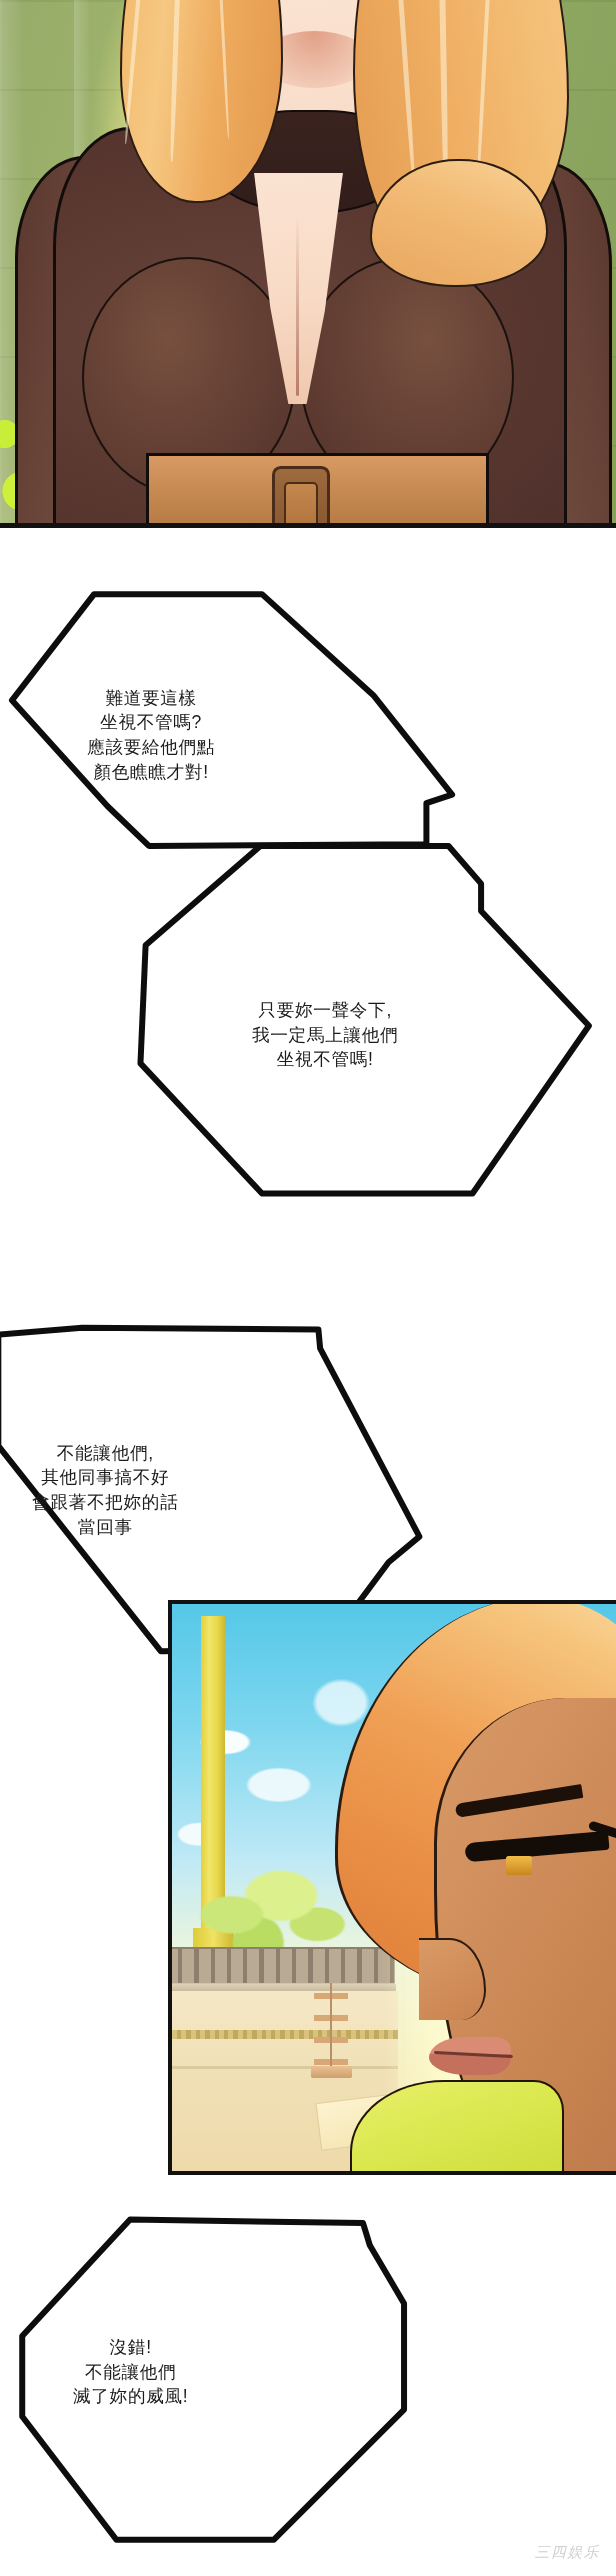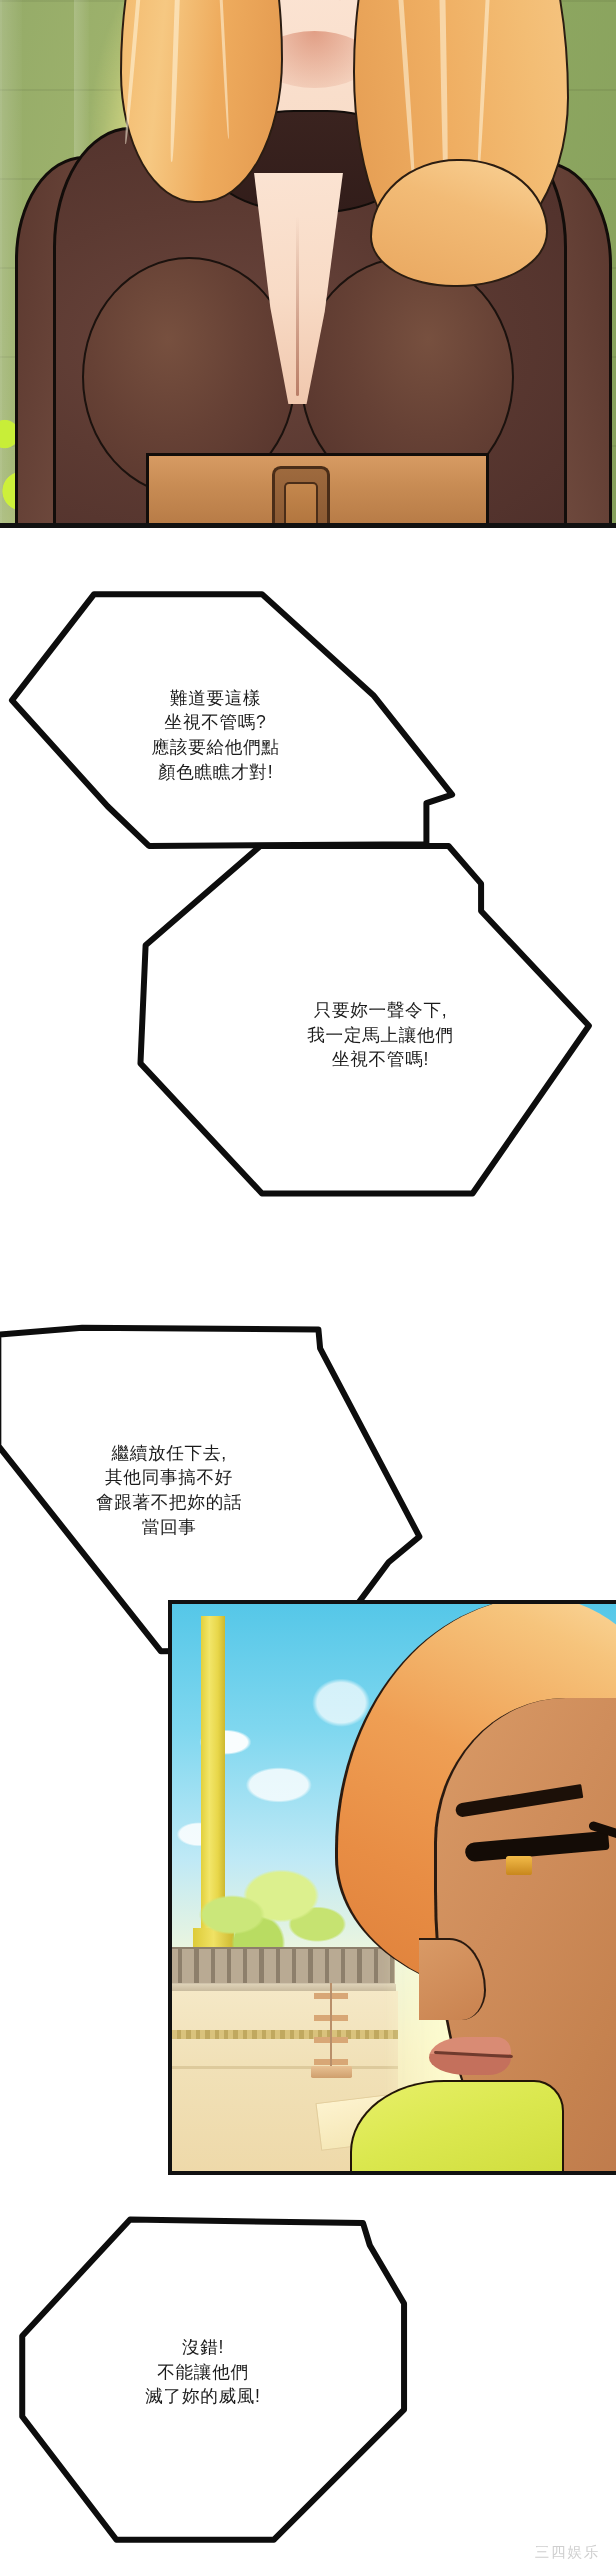--- a/index.html
+++ b/index.html
@@ -243,21 +243,21 @@
     border-radius: 5.1px 5.1px 0 0;
   }
 
   
   .hexwrap { position: absolute; }
   .hexwrap svg { position: absolute; left: 0; top: 0; overflow: visible; }
   .hexwrap .txtbox {
     position: absolute;
     display: flex;
     align-items: center;
-    justify-content: center;
+    justify-content: flex-start;
     text-align: center;
   }
   .hexwrap .txtbox span {
     color: #1b1b1b;
     font-size: 17.6px;
     line-height: 1.40;
     letter-spacing: 0.7px;
     white-space: pre-line;
   }
 
@@ -452,20 +452,21 @@
   
   #watermark {
     position: absolute;
     right: 17px;
     bottom: 13.7px;
     color: #cfcfcf;
     font-size: 14.6px;
     letter-spacing: 1.7px;
     font-family: "Liberation Sans", "DejaVu Sans", sans-serif;
     user-select: none;
+    font-style: italic;
   }
 </style>
 </head>
 <body>
 
 <div id="page">
 
   <div id="panel1">
     <div class="wall"></div>
     <div class="wall-col" style="left:0;width:22px;"></div>
@@ -528,21 +529,21 @@
 我一定馬上讓他們
 坐視不管嗎!</span>
     </div>
   </div>
 
   <div class="hexwrap" style="left:-6.9px; top:1309px; width:454px; height:368px;">
     <svg width="454" height="368" viewBox="0 0 530 430" aria-hidden="true">
       <polygon points="104,22 380,24 382,46 498,266 462,296 386,398 196,400 82,256 6,160 6,30" fill="#ffffff" stroke="#0d0d0d" stroke-width="7" stroke-linejoin="round"></polygon>
     </svg>
     <div class="txtbox" style="left:39px; top:104px; width:274px; height:154px;">
-      <span>繼續放任下去,
+      <span>不能讓他們,
 其他同事搞不好
 會跟著不把妳的話
 當回事</span>
     </div>
   </div>
 
   <div id="panel2">
     <div class="sky-clouds"></div>
     <div class="pillar"></div>
     <div class="pillar-base"></div>
@@ -566,21 +567,21 @@
     <div class="nose2"></div>
     <div class="lips2"></div>
     <div class="lipline2"></div>
     <div class="hairshade"></div>
   </div>
 
   <div class="hexwrap" style="left:17px; top:2211px; width:394px; height:351px;">
     <svg width="394" height="351" viewBox="0 0 460 410" aria-hidden="true">
       <polygon points="132,10 404,14 412,40 452,108 452,232 300,384 116,384 6,240 6,146" fill="#ffffff" stroke="#0d0d0d" stroke-width="7" stroke-linejoin="round"></polygon>
     </svg>
-    <div class="txtbox" style="left:66px; top:101px; width:240px; height:120px;">
+    <div class="txtbox" style="left:56px; top:101px; width:240px; height:120px;">
       <span>沒錯!
 不能讓他們
 滅了妳的威風!</span>
     </div>
   </div>
 
   <div id="watermark">三四娱乐</div>
 
 </div>
 

